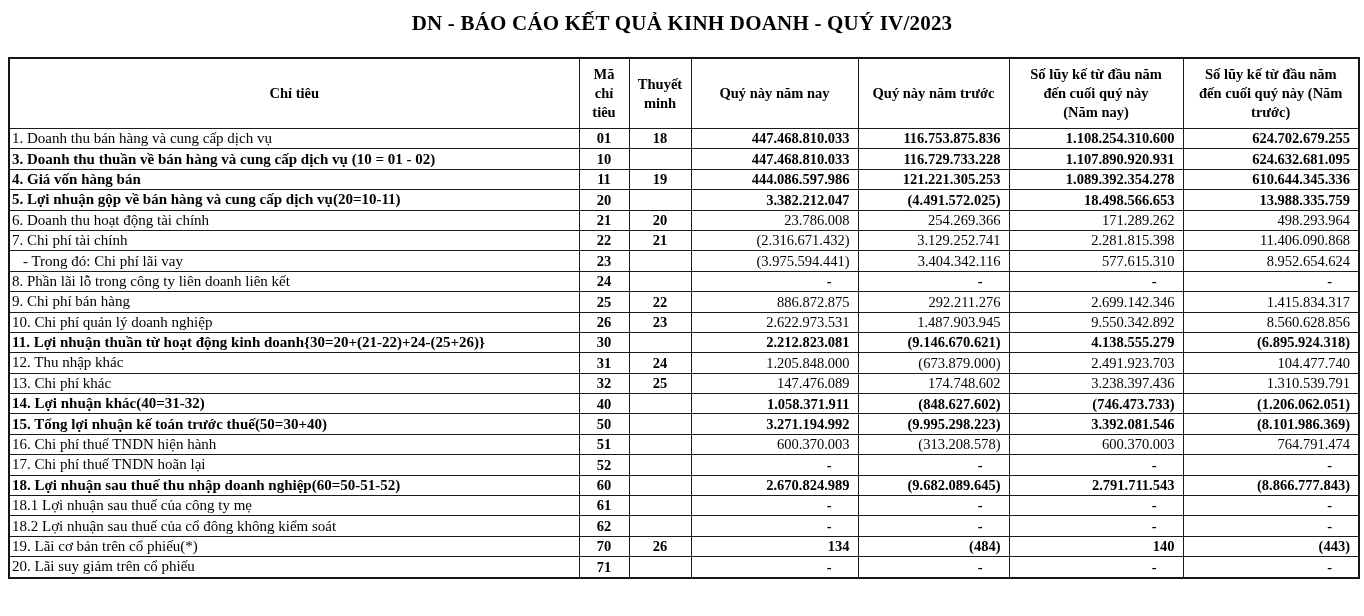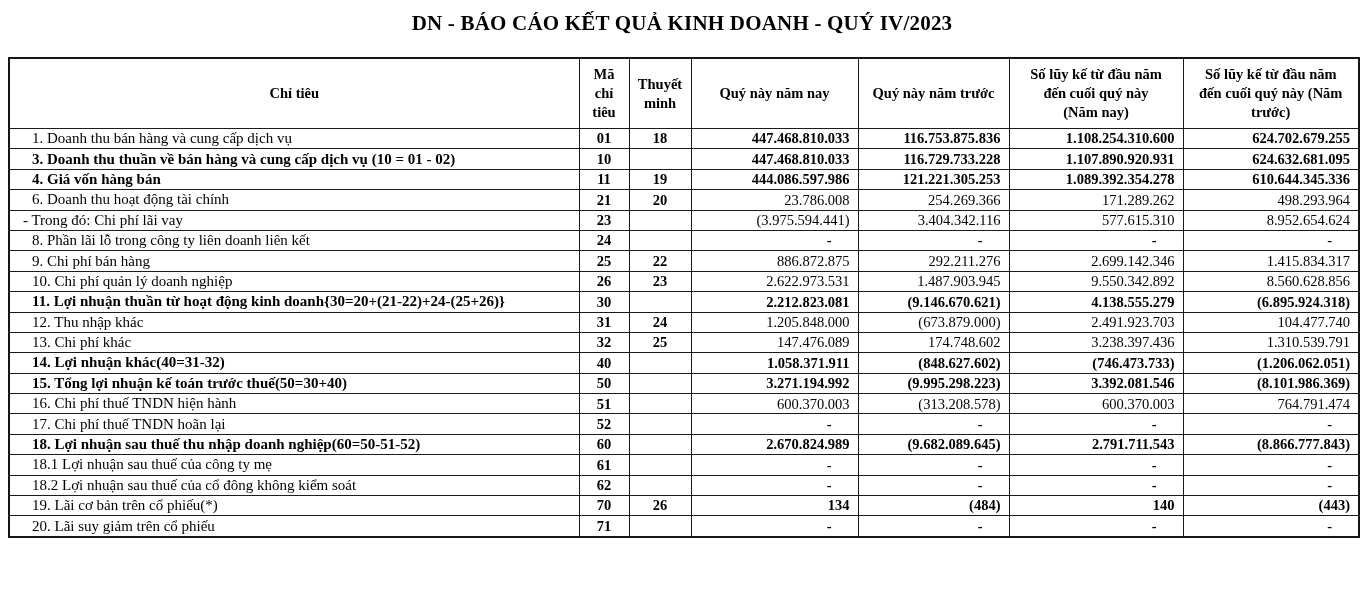--- a/index.html
+++ b/index.html
@@ -46,21 +46,21 @@
     height: 19.4px;
     font-size: 14.5px;
     vertical-align: middle;
     padding: 0 4px;
     line-height: 1;
     white-space: nowrap;
   }
   td.c-label {
     text-align: left;
     font-size: 15px;
-    padding-left: 22px;
+    padding-left: 2px;
   }
   td.c-code, td.c-note {
     text-align: center;
     font-weight: bold;
     font-size: 14.5px;
   }
   td.c-num {
     text-align: right;
     padding-right: 8px;
   }
@@ -123,29 +123,47 @@
       <tr>
         <td class="c-label b">4. Giá vốn hàng bán</td>
         <td class="c-code">11</td>
         <td class="c-note">19</td>
         <td class="c-num b">444.086.597.986</td>
         <td class="c-num b">121.221.305.253</td>
         <td class="c-num b">1.089.392.354.278</td>
         <td class="c-num b">610.644.345.336</td>
       </tr>
       <tr>
+        <td class="c-label b">5. Lợi nhuận gộp về bán hàng và cung cấp dịch vụ(20=10-11)</td>
+        <td class="c-code">20</td>
+        <td class="c-note"></td>
+        <td class="c-num b">3.382.212.047</td>
+        <td class="c-num b">(4.491.572.025)</td>
+        <td class="c-num b">18.498.566.653</td>
+        <td class="c-num b">13.988.335.759</td>
+      </tr>
+      <tr>
         <td class="c-label">6. Doanh thu hoạt động tài chính</td>
         <td class="c-code">21</td>
         <td class="c-note">20</td>
         <td class="c-num">23.786.008</td>
         <td class="c-num">254.269.366</td>
         <td class="c-num">171.289.262</td>
         <td class="c-num">498.293.964</td>
       </tr>
       <tr>
+        <td class="c-label">7. Chi phí tài chính</td>
+        <td class="c-code">22</td>
+        <td class="c-note">21</td>
+        <td class="c-num">(2.316.671.432)</td>
+        <td class="c-num">3.129.252.741</td>
+        <td class="c-num">2.281.815.398</td>
+        <td class="c-num">11.406.090.868</td>
+      </tr>
+      <tr>
         <td class="c-label indent">- Trong đó: Chi phí lãi vay</td>
         <td class="c-code">23</td>
         <td class="c-note"></td>
         <td class="c-num">(3.975.594.441)</td>
         <td class="c-num">3.404.342.116</td>
         <td class="c-num">577.615.310</td>
         <td class="c-num">8.952.654.624</td>
       </tr>
       <tr>
         <td class="c-label">8. Phần lãi lỗ trong công ty liên doanh liên kết</td>

